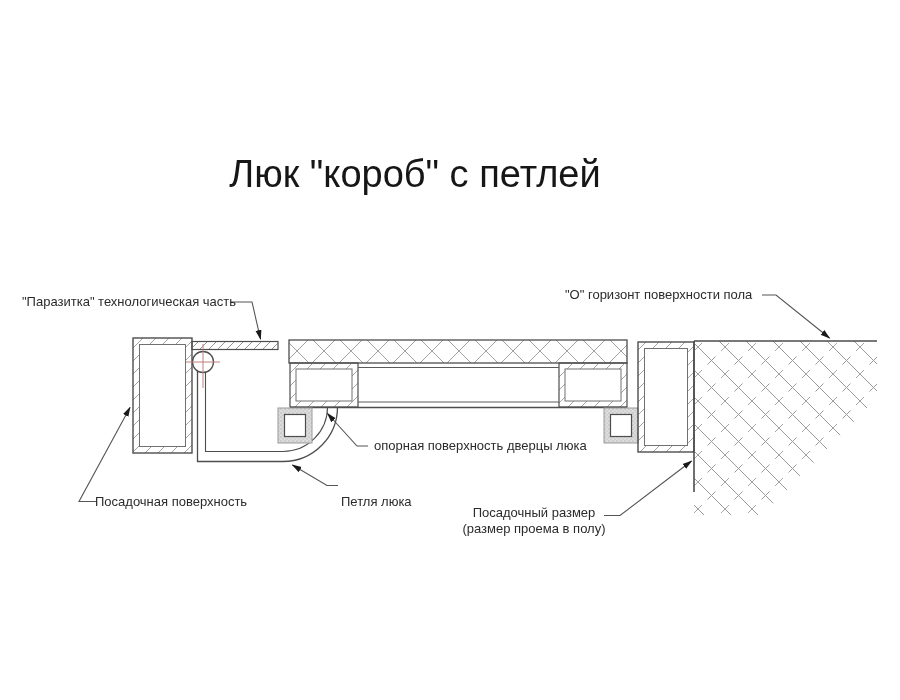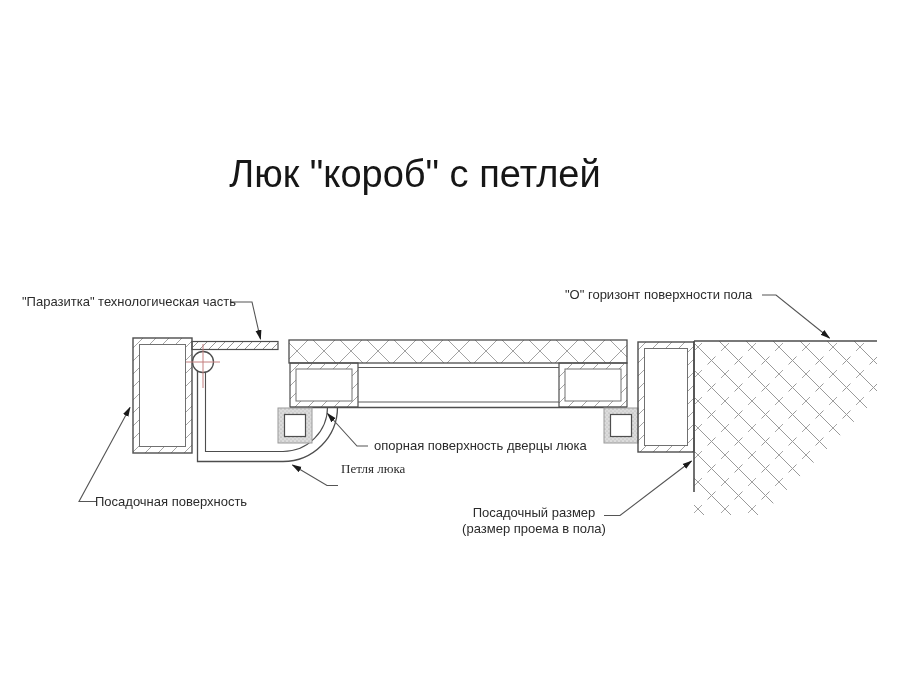--- a/index.html
+++ b/index.html
@@ -126,24 +126,24 @@
   </svg>
 
   <div class="title">Люк "короб" с петлей</div>
 
   <div class="lbl" style="left:22px;top:294px;">"Паразитка" технологическая часть</div>
 
   <div class="lbl" style="left:565px;top:287px;">"О" горизонт поверхности пола</div>
 
   <div class="lbl" style="left:374px;top:438px;">опорная поверхность дверцы люка</div>
 
-  <div class="lbl" style="left:341px;top:461px;font-family:Liberation Serif, serif;">Петля люка</div>
+  <div class="lbl" style="left:341px;top:494px;">Петля люка</div>
 
   <div class="lbl" style="left:95px;top:494px;">
     <div>Посадочная поверхность</div>
   </div>
 
   <div class="lbl center" style="left:458px;top:505px;width:152px;">
     <div>Посадочный размер</div>
-    <div>(размер проема в пола)</div>
+    <div>(размер проема в полу)</div>
   </div>
 
 </div>
 
 </body></html>

